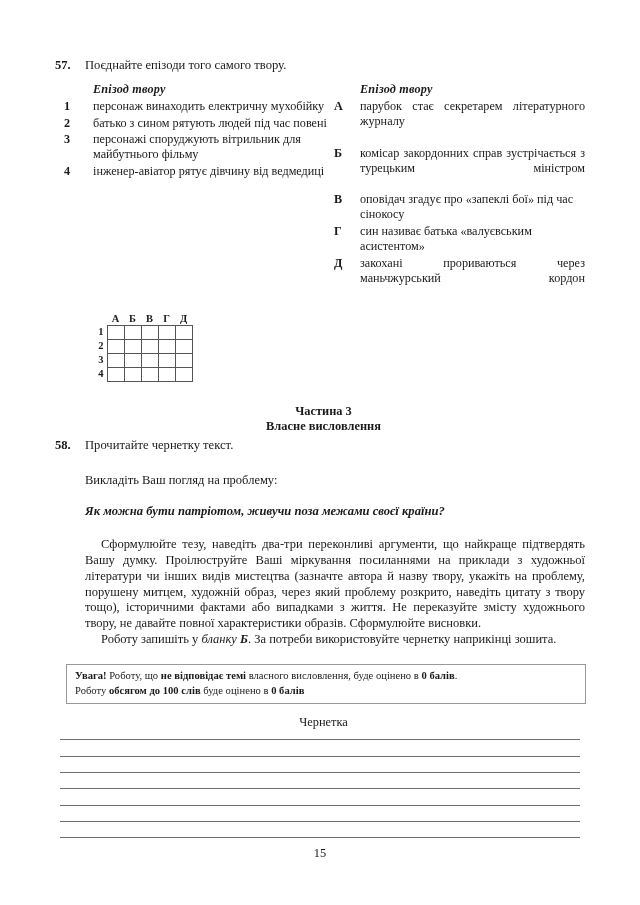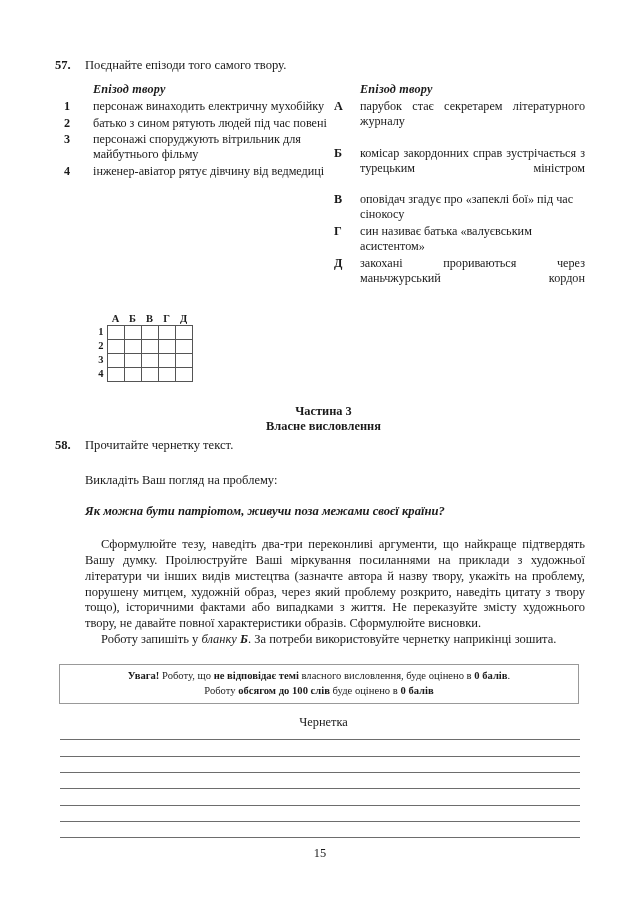--- a/index.html
+++ b/index.html
@@ -159,26 +159,25 @@
     width: 500px;
     font-size: 12.5px;
     line-height: 1.265;
     text-align: justify;
     text-indent: 16px;
   }
   .body-par.second { margin-top: 0; }
 
   
   .notice {
-    margin: 16px 0 0 4px;
+    margin: 16px 0 0 11px;
     width: 520px;
     border: 1px solid #999;
     background: #fff;
     padding: 4px 8px 5px 8px;
-    text-align: center;
     font-size: 10.6px;
     line-height: 1.4;
   }
   .notice b { font-weight: bold; }
 
   .draft-title {
     text-align: center;
     font-weight: normal;
     font-size: 12.4px;
     margin-top: 11px;

